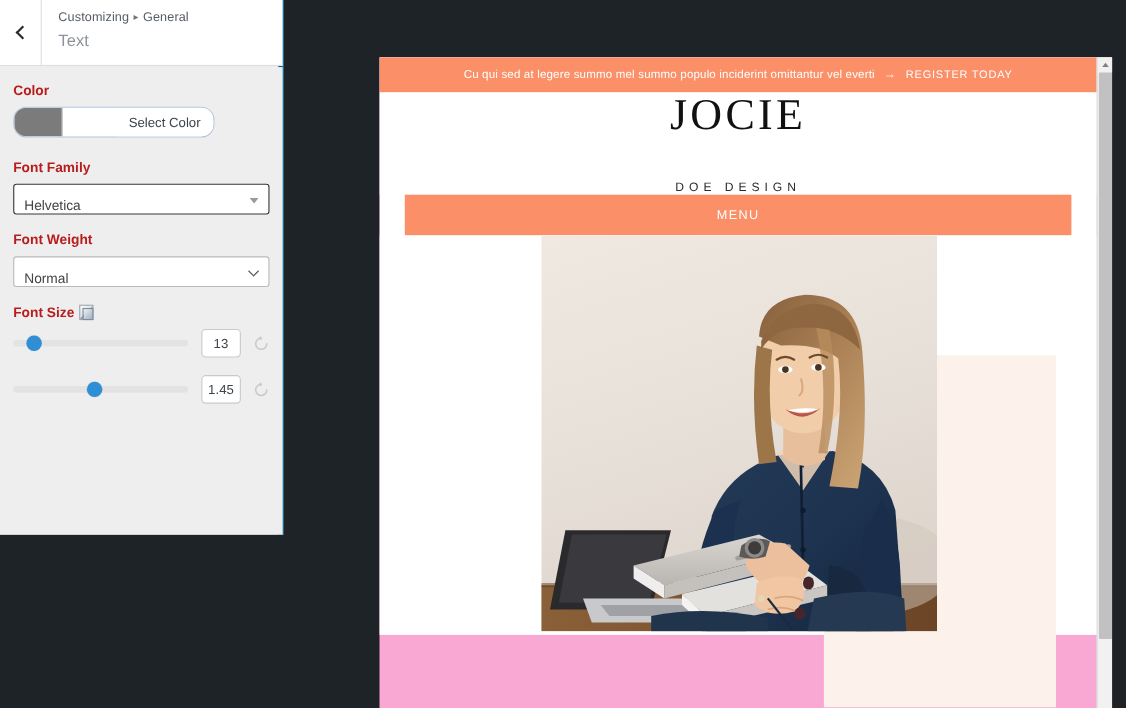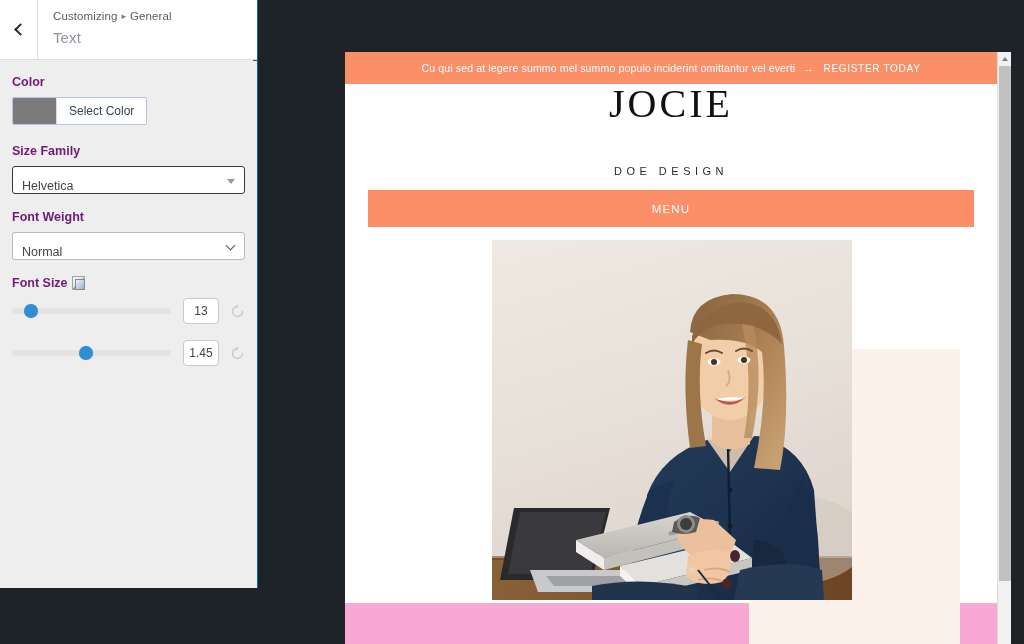--- a/index.html
+++ b/index.html
@@ -8,21 +8,21 @@
     width: 1024px; height: 644px;
     overflow: hidden;
     background: #1e2327;
     font-family: "Liberation Sans", sans-serif;
     -webkit-font-smoothing: antialiased;
   }
 
   
   #customizer-panel {
     position: absolute; left: 0; top: 0;
-    width: 258px; height: 588px;
+    width: 258px; height: 486px;
     background: #eeeeee;
     border-right: 5px solid #0369a1;
   }
   #panel-header {
     position: absolute; left: 0; top: 0;
     width: 257px; height: 60px;
     background: #ffffff;
     border-bottom: 1px solid #dddddd;
   }
   #back-button {
@@ -57,44 +57,45 @@
 
   #panel-body {
     position: absolute; left: 0; top: 61px;
     width: 257px; bottom: 0;
     background: #eeeeee;
     padding: 14px 12px 0 12px;
   }
 
   .ctrl { margin-bottom: 16px; }
   .ctrl-label {
-    font-size: 12.5px; font-weight: bold; color: #701a75;
+    font-size: 12.5px; font-weight: bold; color: #b91c1c;
     margin-bottom: 7px; display: block; line-height: 15px;
   }
   .ctrl-label .ph-icon {
     display: inline-block; vertical-align: -3px; margin-left: 4px;
     width: 13px; height: 14px;
     border: 1px solid #a0a5aa;
     background: linear-gradient(135deg,#fbfbfb 0%, #dde3ea 48%, #8f9aa6 49%, #c6ccd3 100%);
     position: relative;
   }
   .ctrl-label .ph-icon::after {
     content: ""; position: absolute; left: 2px; top: 2px;
     width: 8px; height: 9px;
     border: 1px solid #7f8b99;
     background: linear-gradient(135deg,#eef2f6 0%,#9fb0c2 100%);
   }
 
   
   #color-picker-wrap {
     display: inline-flex; align-items: stretch;
     border: 1px solid #b4c7dd;
-    background: #fff; border-radius: 2px;
+    background: #fff; border-radius: 12px;
     height: 28px; overflow: hidden;
     cursor: pointer;
+    gap: 48px;
   }
   #color-swatch {
     width: 44px; background: #7b7b7b; display: block;
     border-right: 1px solid #dcdcdc;
   }
   #select-color-label {
     display: flex; align-items: center; padding: 0 12px;
     font-size: 12px; color: #3c434a; background: #fff;
     white-space: nowrap;
   }
@@ -182,21 +183,21 @@
     font-family: "Liberation Serif", serif;
     font-size: 40px; letter-spacing: 3px; color: #111;
     line-height: 40px;
   }
   #logo-sub {
     font-size: 11px; letter-spacing: 4.5px; color: #2b2b2b;
     margin-top: 2px; font-family: "Liberation Sans", sans-serif;
   }
 
   #menu-bar {
-    margin: 13px 23px; height: 37px; background: #fa8f68;
+    margin: 0 23px; height: 37px; background: #fa8f68;
     display: flex; align-items: center; justify-content: center;
     color: #fff; font-size: 11.5px; letter-spacing: 1.2px;
     cursor: pointer;
   }
 
   #hero-wrap { position: relative; height: 363px; background: #fff; }
   #hero-pink {
     position: absolute; right: 37px; top: 109px;
     width: 211px; height: 320px; background: #fdf1ec;
   }
@@ -247,21 +248,21 @@
 
     <div class="ctrl">
       <span class="ctrl-label">Color</span>
       <div id="color-picker-wrap">
         <span id="color-swatch" style="background: rgb(123, 123, 123);"></span>
         <span id="select-color-label">Select Color</span>
       </div>
     </div>
 
     <div class="ctrl">
-      <span class="ctrl-label">Size Family</span>
+      <span class="ctrl-label">Font Family</span>
       <div class="select-box focused">
         <span>Helvetica</span>
         <span class="caret-triangle"></span>
       </div>
     </div>
 
     <div class="ctrl">
       <span class="ctrl-label">Font Weight</span>
       <div class="select-box normal">
         <span>Normal</span>

